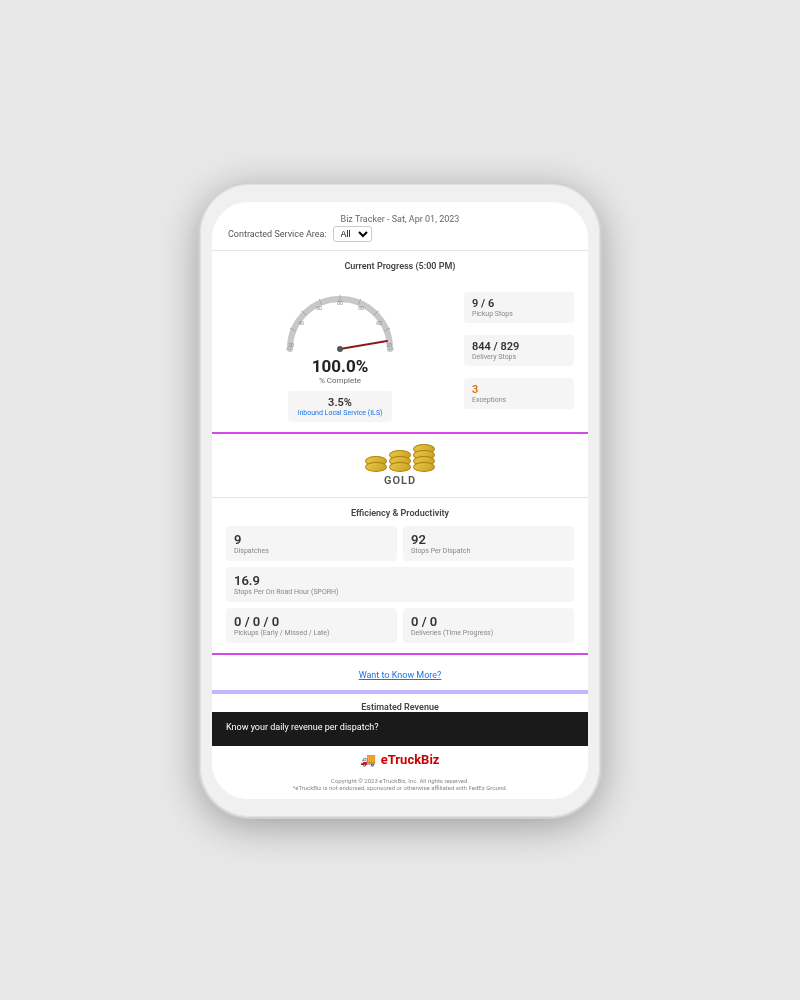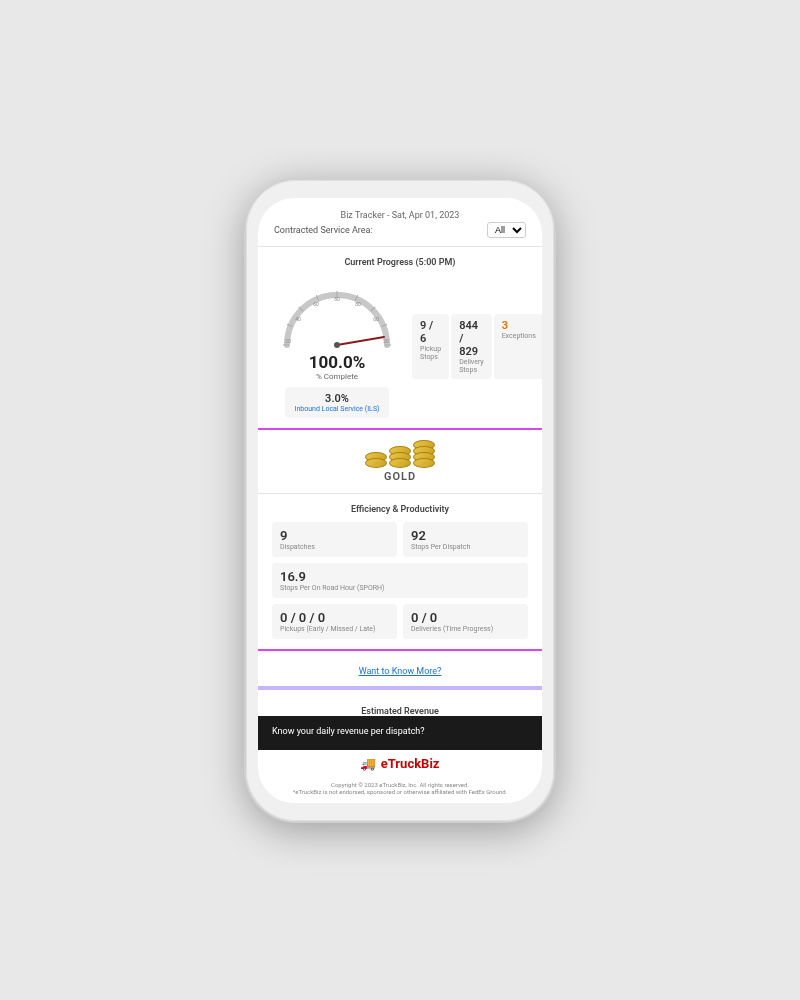--- a/index.html
+++ b/index.html
@@ -6,21 +6,21 @@
     body {
       background: #e8e8e8;
       display: flex;
       justify-content: center;
       align-items: center;
       min-height: 100vh;
       font-family: -apple-system, BlinkMacSystemFont, 'Segoe UI', Roboto, Arial, sans-serif;
     }
 
     .phone-frame {
-      width: 308px;
+      width: 400px;
       background: #f0f0f0;
       border-radius: 50px;
       padding: 18px 12px;
       box-shadow: 0 0 0 2px #d0d0d0, 0 8px 40px rgba(0,0,0,0.35), inset 0 0 0 1px #e0e0e0;
       position: relative;
     }
 
     .phone-screen {
       background: #fff;
       border-radius: 36px;
@@ -46,21 +46,21 @@
     }
     .company-name {
       font-size: 20px;
       font-weight: 600;
       color: #222;
       margin-bottom: 4px;
     }
     .service-area-row {
       display: flex;
       align-items: center;
-      justify-content: space-between;
+      justify-content: flex-start;
       gap: 6px;
       font-size: 9px;
       color: #555;
     }
     .service-area-row select {
       font-size: 9px;
       border: 1px solid #ccc;
       border-radius: 3px;
       padding: 1px 3px;
       background: #fff;
@@ -86,22 +86,22 @@
       gap: 10px;
     }
     .gauge-left {
       flex: 1;
       display: flex;
       flex-direction: column;
       align-items: center;
     }
     .gauge-right {
       display: flex;
-      flex-direction: row;
-      gap: 2px;
+      flex-direction: column;
+      gap: 12px;
       min-width: 110px;
     }
 
     
     .gauge-svg-wrap {
       width: 130px;
       height: 75px;
     }
 
     .gauge-value {
@@ -225,21 +225,21 @@
       text-decoration: underline;
       cursor: pointer;
     }
 
     
     .est-revenue-header {
       text-align: center;
       font-size: 9px;
       font-weight: 600;
       color: #444;
-      padding: 16px 14px 0;
+      padding: 8px 14px 0;
       border-bottom: none;
     }
 
     .promo-banner {
       background: #1a1a1a;
       color: #fff;
       text-align: left;
       padding: 10px 14px;
       font-size: 9px;
     }
@@ -329,21 +329,21 @@
 
                 <line x1="65" y1="70" x2="112" y2="62" stroke="#8b1a1a" stroke-width="2" stroke-linecap="round"></line>
 
                 <circle cx="65" cy="70" r="3" fill="#555"></circle>
               </svg>
             </div>
             <div class="gauge-value">100.0%</div>
             <div class="gauge-label">% Complete</div>
 
             <div class="ils-box">
-              <div class="ils-value">3.0%</div>
+              <div class="ils-value">3.5%</div>
               <div class="ils-label">
                 <span>Inbound Local Service</span>
                 <span style="color:#1a73e8">(ILS)</span>
               </div>
             </div>
           </div>
 
           <div class="gauge-right">
             <div class="stat-box">
               <div class="stat-value">9 / 6</div>

